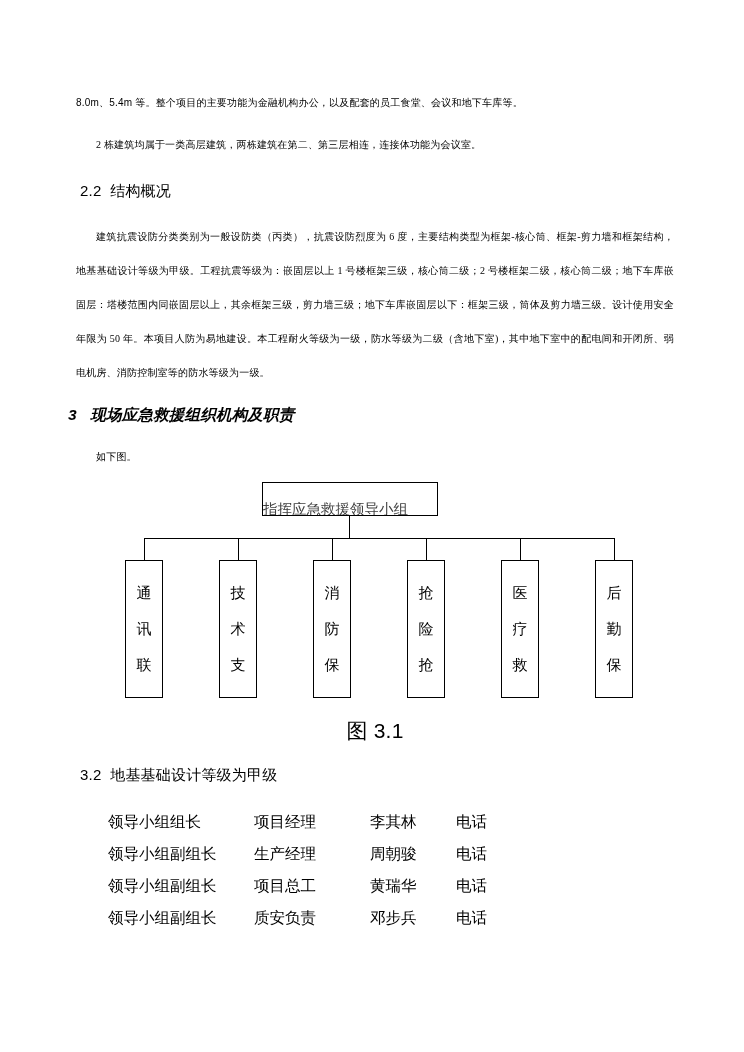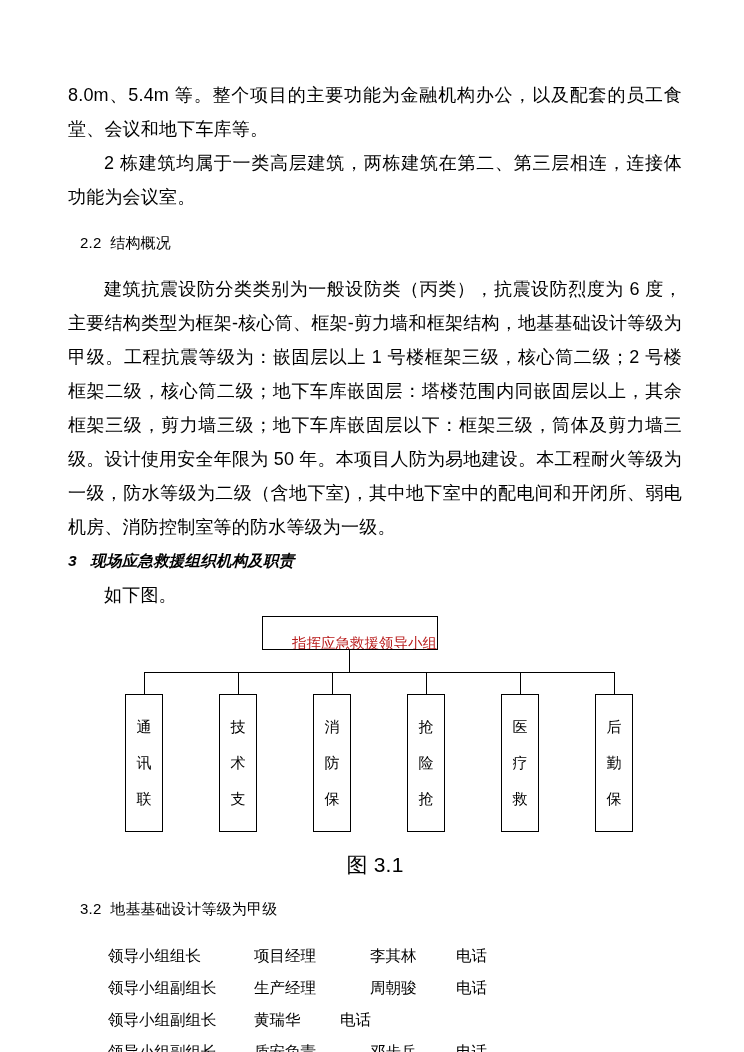--- a/index.html
+++ b/index.html
@@ -17,28 +17,28 @@
   }
   .page {
     position: absolute;
     left: 0; top: 0;
     width: 744px;
     height: 1052px;
     box-sizing: border-box;
     padding: 78px 62px 40px 68px;
   }
   p {
-    margin: 0;
-    font-size: 18px;
+    margin: 8px;
+    font-size: 10px;
     line-height: 34px;
     letter-spacing: 0.2px;
     text-align: justify;
     text-justify: inter-ideograph;
   }
-  .indent1 { text-indent: 2em; }
+  .indent1 { text-indent: 2em; font-family: Liberation Serif, serif; }
   .heading-bold {
     font-weight: bold;
     font-size: 15.5px;
     line-height: 34px;
     margin: 0;
     font-style: italic;
   }
   .sub-heading {
     font-size: 15px;
     line-height: 34px;
@@ -58,24 +58,24 @@
     top: 0px;
     width: 176px;
     height: 34px;
     border: 1px solid #000;
     box-sizing: border-box;
     background: #fff;
     overflow: hidden;
   }
   .chart-top span {
     display: block;
-    text-align: right;
+    text-align: left;
     font-size: 14.5px;
     line-height: 34px;
-    color: #b91c1c;
+    color: #404040;
     position: relative;
     top: 9px;
   }
   .vtrunk {
     position: absolute;
     left: 281px;
     top: 34px;
     width: 1px;
     height: 22px;
     background: #000;
@@ -217,20 +217,21 @@
       <span class="c4">电话</span>
     </div>
     <div class="roster-row">
       <span class="c1">领导小组副组长</span>
       <span class="c2">生产经理</span>
       <span class="c3">周朝骏</span>
       <span class="c4">电话</span>
     </div>
     <div class="roster-row">
       <span class="c1">领导小组副组长</span>
+      <span class="c2">项目总工</span>
       <span class="c3">黄瑞华</span>
       <span class="c4">电话</span>
     </div>
     <div class="roster-row">
       <span class="c1">领导小组副组长</span>
       <span class="c2">质安负责</span>
       <span class="c3">邓步兵</span>
       <span class="c4">电话</span>
     </div>
   </div>

